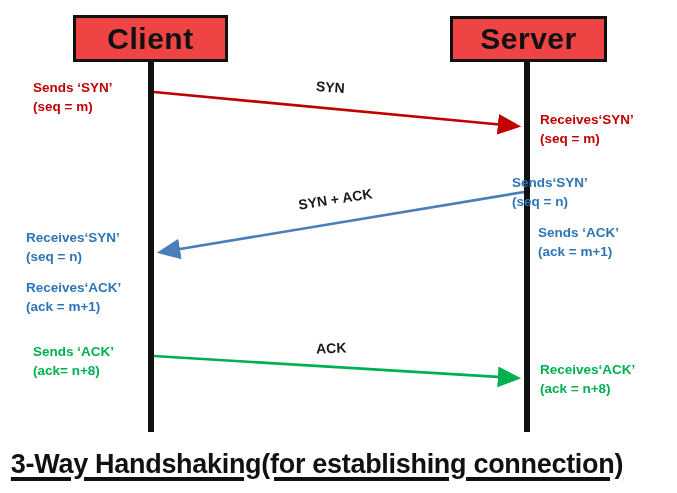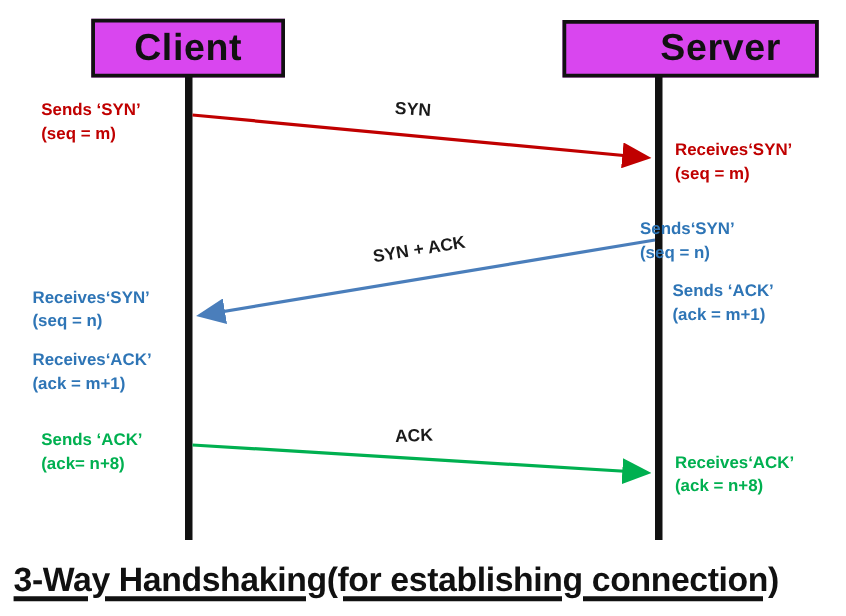--- a/index.html
+++ b/index.html
@@ -2,26 +2,26 @@
 <html style="--red: #C00000; --blue: #2E75B6; --blue-arrow: #4A7EBB; --green: #00B050; --ink: #111111;"><head>
 <meta charset="utf-8">
 <style>
   html,body{margin:0;padding:0;}
   body{
     width:677px;height:493px;position:relative;background:#ffffff;
     font-family:"Liberation Sans", sans-serif;overflow:hidden;
   }
   .stage{position:absolute;inset:0;width:677px;height:493px;}
   .actor-box{
-    position:absolute;border:3px solid #111;background:#d946ef;
+    position:absolute;border:3px solid #111;background:#ef4444;
     display:flex;align-items:center;justify-content:center;
     font-weight:bold;font-size:30px;color:#111;letter-spacing:0.5px;
   }
   .box-client{left:73px;top:15px;width:149px;height:41px;}
-  .box-server{left:450px;top:16px;width:151px;height:40px;padding-left:48px;}
+  .box-server{left:450px;top:16px;width:151px;height:40px;}
   .lifeline{position:absolute;width:6px;background:#111;top:60px;height:372px;}
   .lifeline-client{left:148px;}
   .lifeline-server{left:524px;}
   svg.arrows{position:absolute;left:0;top:0;width:677px;height:493px;pointer-events:none;}
   svg.arrows line{stroke-width:2.6px;fill:none;}
   .msg-label{
     position:absolute;font-weight:bold;color:#1a1a1a;font-size:14px;
     white-space:nowrap;transform-origin:center;
   }
   .msg-syn{left:316px;top:79px;transform:rotate(4deg);}

